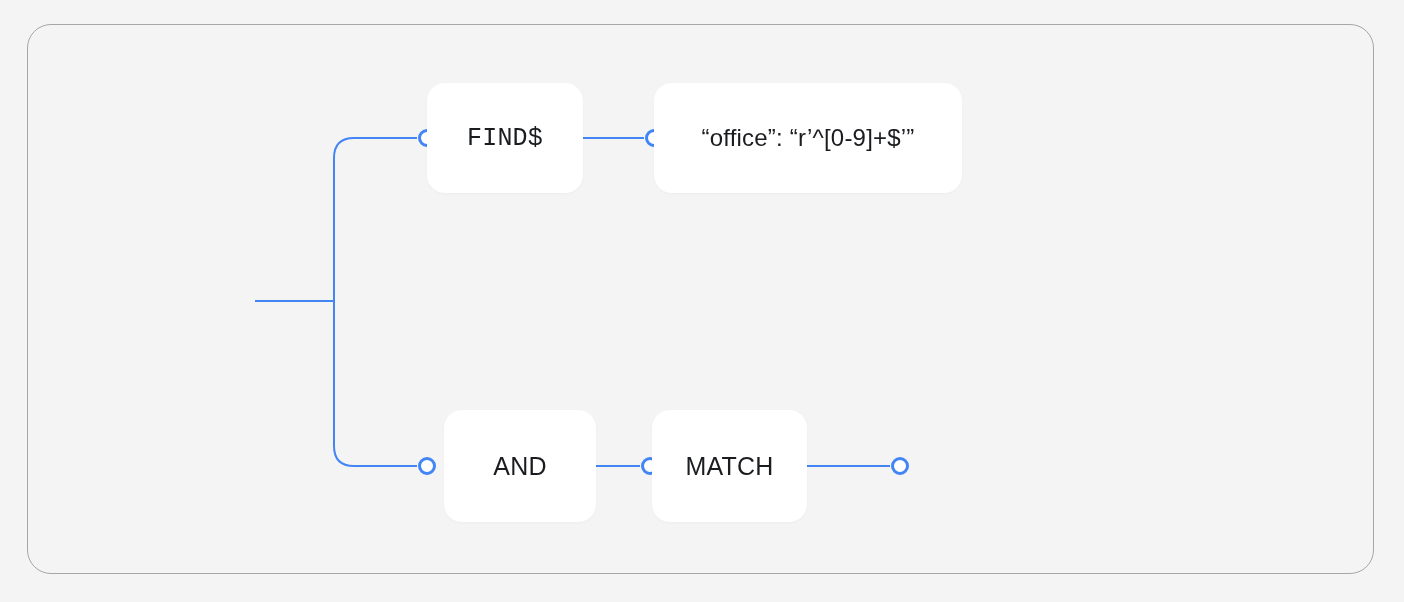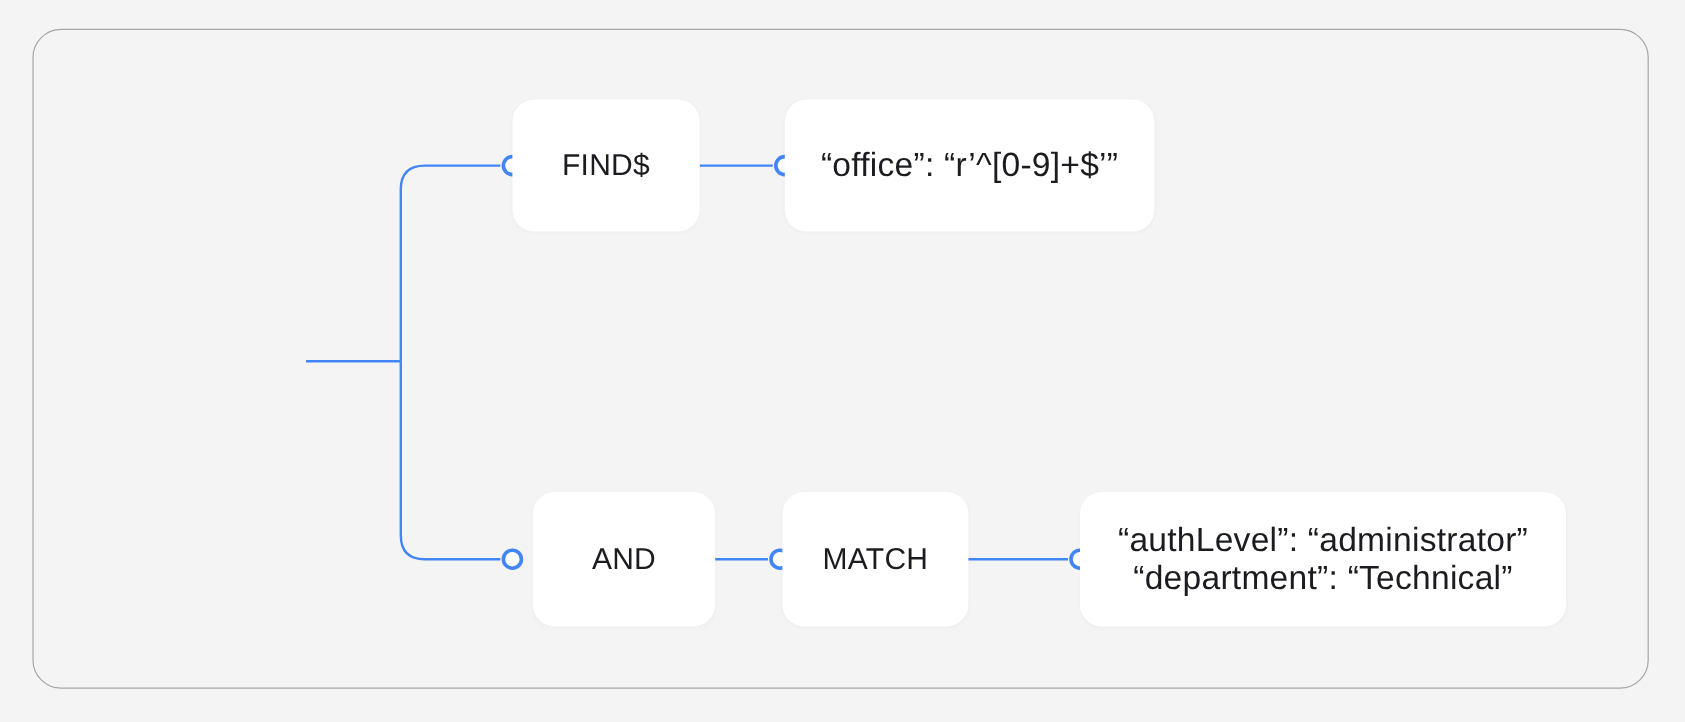--- a/index.html
+++ b/index.html
@@ -54,25 +54,25 @@
     align-items: center;
     justify-content: center;
     color: #1b1c1f;
     font-size: 25px;
     letter-spacing: 0.2px;
     box-shadow: 0 1px 3px rgba(0,0,0,0.03);
     text-align: center;
     box-sizing: border-box;
   }
   .node.value {
-    font-size: 28px;
+    font-size: 24px;
     line-height: 32px;
   }
   .node-or    { left: 100px; top: 246px; width: 155px; height: 110px; }
-  .node-find  { left: 427px; top:  83px; width: 156px; height: 110px; }
+  .node-find  { left: 427px; top:  83px; width: 156px; height: 110px; font-family: Liberation Mono, monospace; }
   .node-findv { left: 654px; top:  83px; width: 308px; height: 110px; }
   .node-and   { left: 444px; top: 410px; width: 152px; height: 112px; }
   .node-match { left: 652px; top: 410px; width: 155px; height: 112px; }
   .node-matchv{ left: 900px; top: 410px; width: 405px; height: 112px; }
 </style>
 </head>
 <body style="background: rgb(244, 244, 245);">
 
 <div class="canvas">
 
@@ -109,18 +109,14 @@
   </div>
 
   <div class="node node-and">
     <span>AND</span>
   </div>
 
   <div class="node node-match">
     <span>MATCH</span>
   </div>
 
-  <div class="node value node-matchv">
-    <span>“authLevel”: “administrator”</span>
-    <span>“department”: “Technical”</span>
-  </div>
 
 </div>
 
 </body></html>

